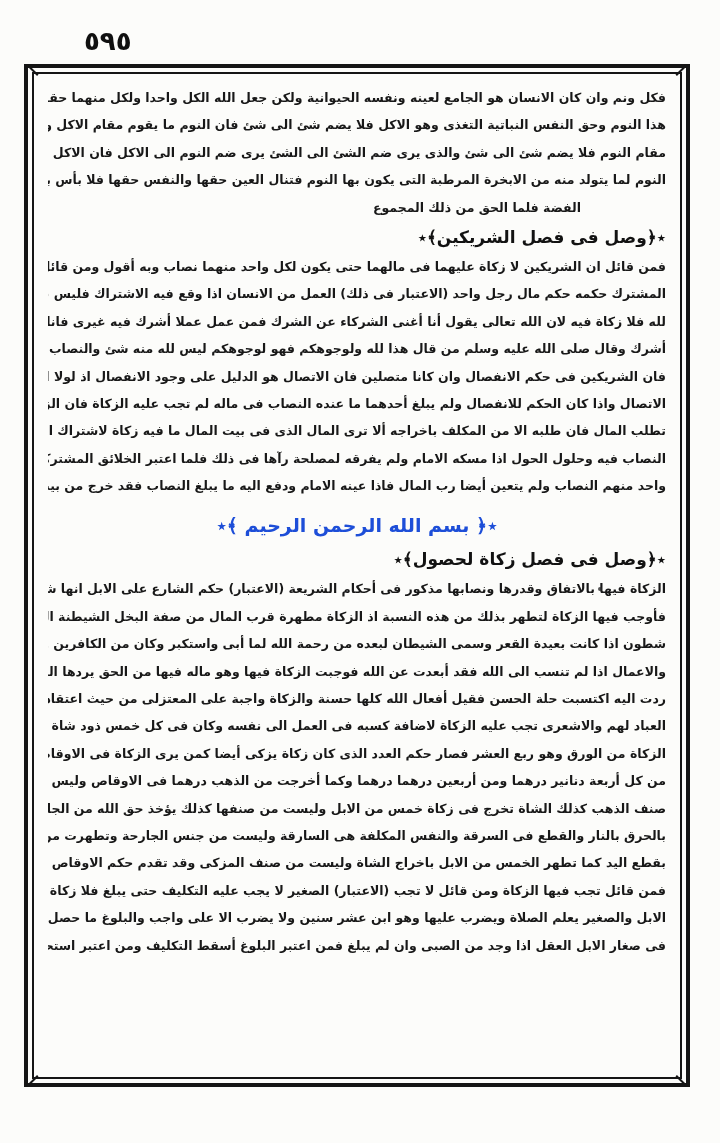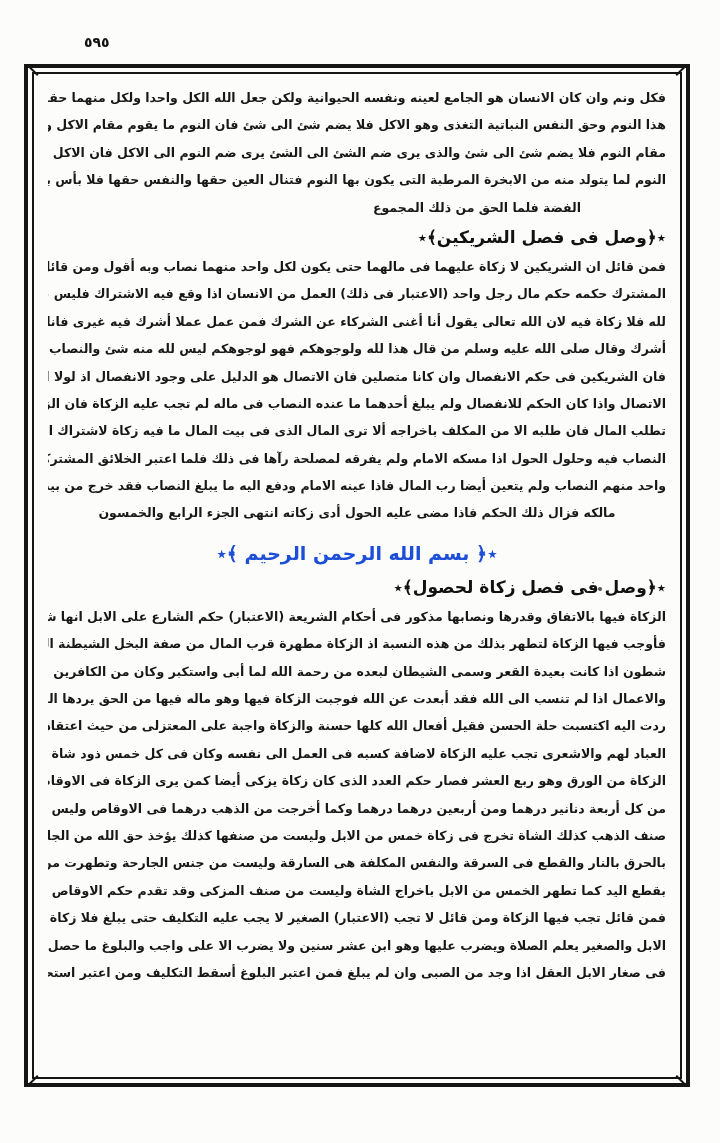--- a/index.html
+++ b/index.html
@@ -4,22 +4,22 @@
 <style>
   html, body { margin:0; padding:0; }
   body {
     width:720px; height:1143px;
     background:#fcfcfa;
     font-family:"DejaVu Sans", sans-serif;
     position:relative; overflow:hidden;
     color:#161616;
   }
   .page-number {
-    position:absolute; top:34px; left:84px;
-    font-size:14px; font-weight:bold; letter-spacing:3px;
+    position:absolute; top:26px; left:84px;
+    font-size:26px; font-weight:bold; letter-spacing:3px;
     color:#101010;
   }
   .frame-outer {
     position:absolute; left:24px; top:64px;
     width:666px; height:1023px;
     border:4px solid #151515;
     box-sizing:border-box;
     padding:4px;
     background:#fcfcfa;
   }
@@ -89,21 +89,20 @@
     <div>
       <div class="line">فمن قائل ان الشريكين لا زكاة عليهما فى مالهما حتى يكون لكل واحد منهما نصاب وبه أقول ومن قائل ان المال</div>
       <div class="line">المشترك حكمه حكم مال رجل واحد (الاعتبار فى ذلك) العمل من الانسان اذا وقع فيه الاشتراك فليس فيه حق</div>
       <div class="line">لله فلا زكاة فيه لان الله تعالى يقول أنا أغنى الشركاء عن الشرك فمن عمل عملا أشرك فيه غيرى فانا منه برئ وهو الذى</div>
       <div class="line">أشرك وقال صلى الله عليه وسلم من قال هذا لله ولوجوهكم فهو لوجوهكم ليس لله منه شئ والنصاب بالاشتراك غير معتبر</div>
       <div class="line">فان الشريكين فى حكم الانفصال وان كانا متصلين فان الاتصال هو الدليل على وجود الانفصال اذ لولا الفصل لم يكن</div>
       <div class="line">الاتصال واذا كان الحكم للانفصال ولم يبلغ أحدهما ما عنده النصاب فى ماله لم تجب عليه الزكاة فان الزكاة وان كانت</div>
       <div class="line">تطلب المال فان طلبه الا من المكلف باخراجه ألا ترى المال الذى فى بيت المال ما فيه زكاة لاشتراك الخلق فيه مع وجود</div>
       <div class="line">النصاب فيه وحلول الحول اذا مسكه الامام ولم يفرقه لمصلحة رآها فى ذلك فلما اعتبر الخلائق المشتركين فيه لم تبلغ حصة</div>
       <div class="line">واحد منهم النصاب ولم يتعين أيضا رب المال فاذا عينه الامام ودفع اليه ما يبلغ النصاب فقد خرج من بيت المال وتعين</div>
-      <div class="line center">مالكه فزال ذلك الحكم فاذا مضى عليه الحول أدى زكاته  انتهى الجزء الرابع والخمسون</div>
     </div>
 
     <div class="basmala">٭﴿ بسم الله الرحمن الرحيم ﴾٭</div>
 
     <div class="heading">٭﴿وصل فى فصل زكاة لحصول﴾٭</div>
 
     <div>
       <div class="line">الزكاة فيها بالاتفاق وقدرها ونصابها مذكور فى أحكام الشريعة (الاعتبار) حكم الشارع على الابل انها شياطين</div>
       <div class="line">فأوجب فيها الزكاة لتطهر بذلك من هذه النسبة اذ الزكاة مطهرة قرب المال من صفة البخل الشيطنة البعد يقال بئر</div>
       <div class="line">شطون اذا كانت بعيدة القعر وسمى الشيطان لبعده من رحمة الله لما أبى واستكبر وكان من الكافرين والافعال</div>

